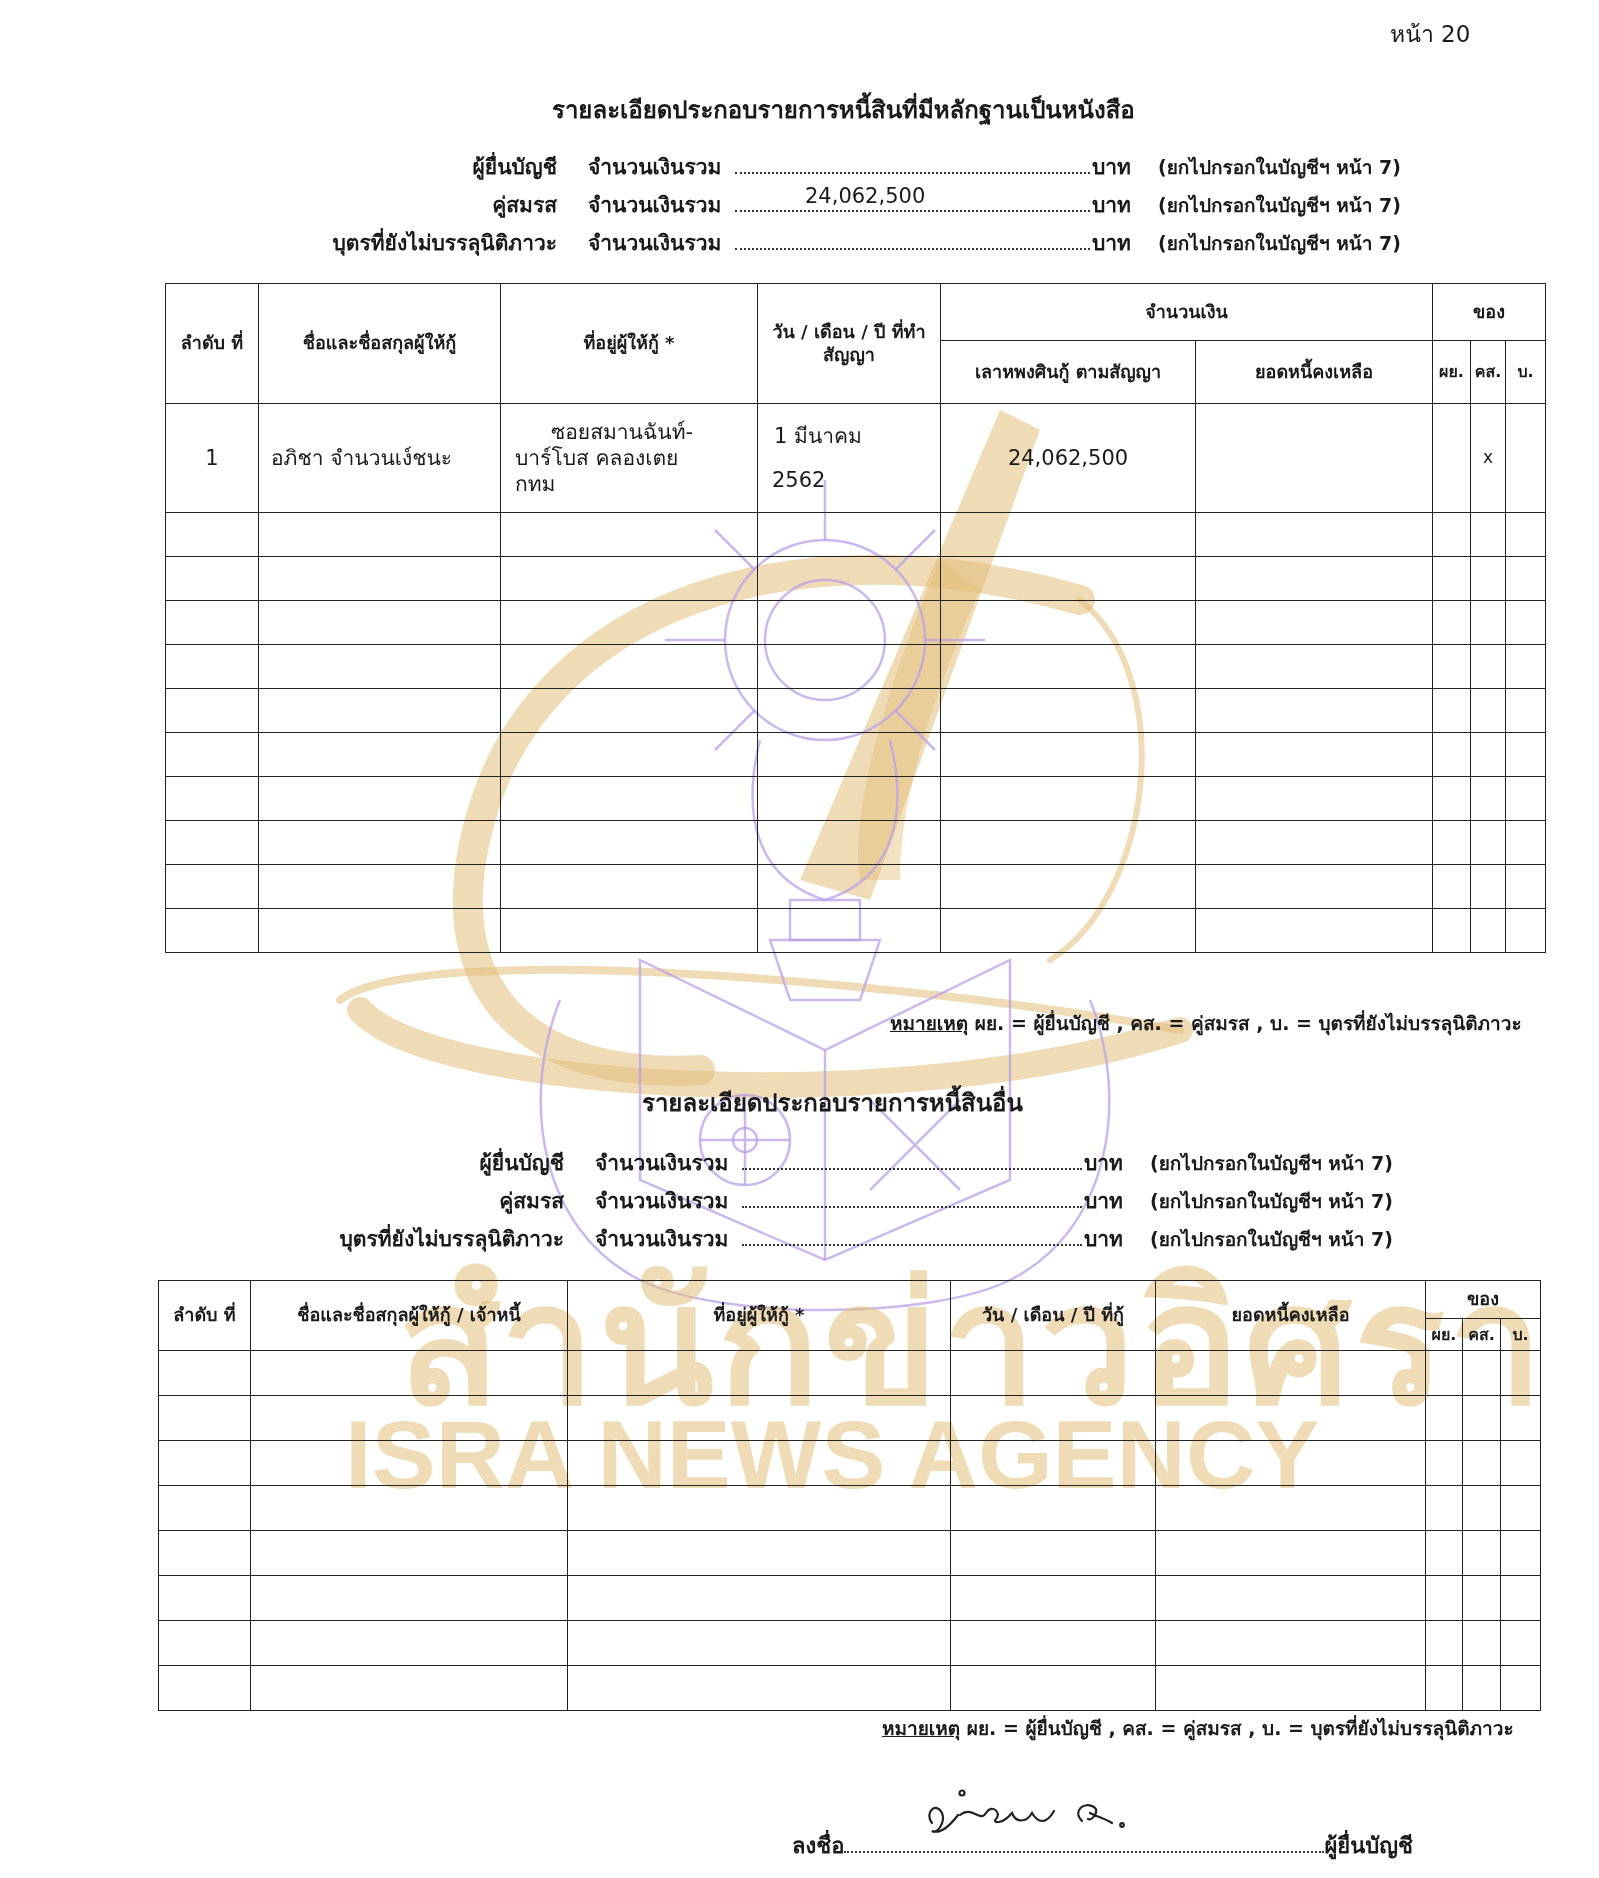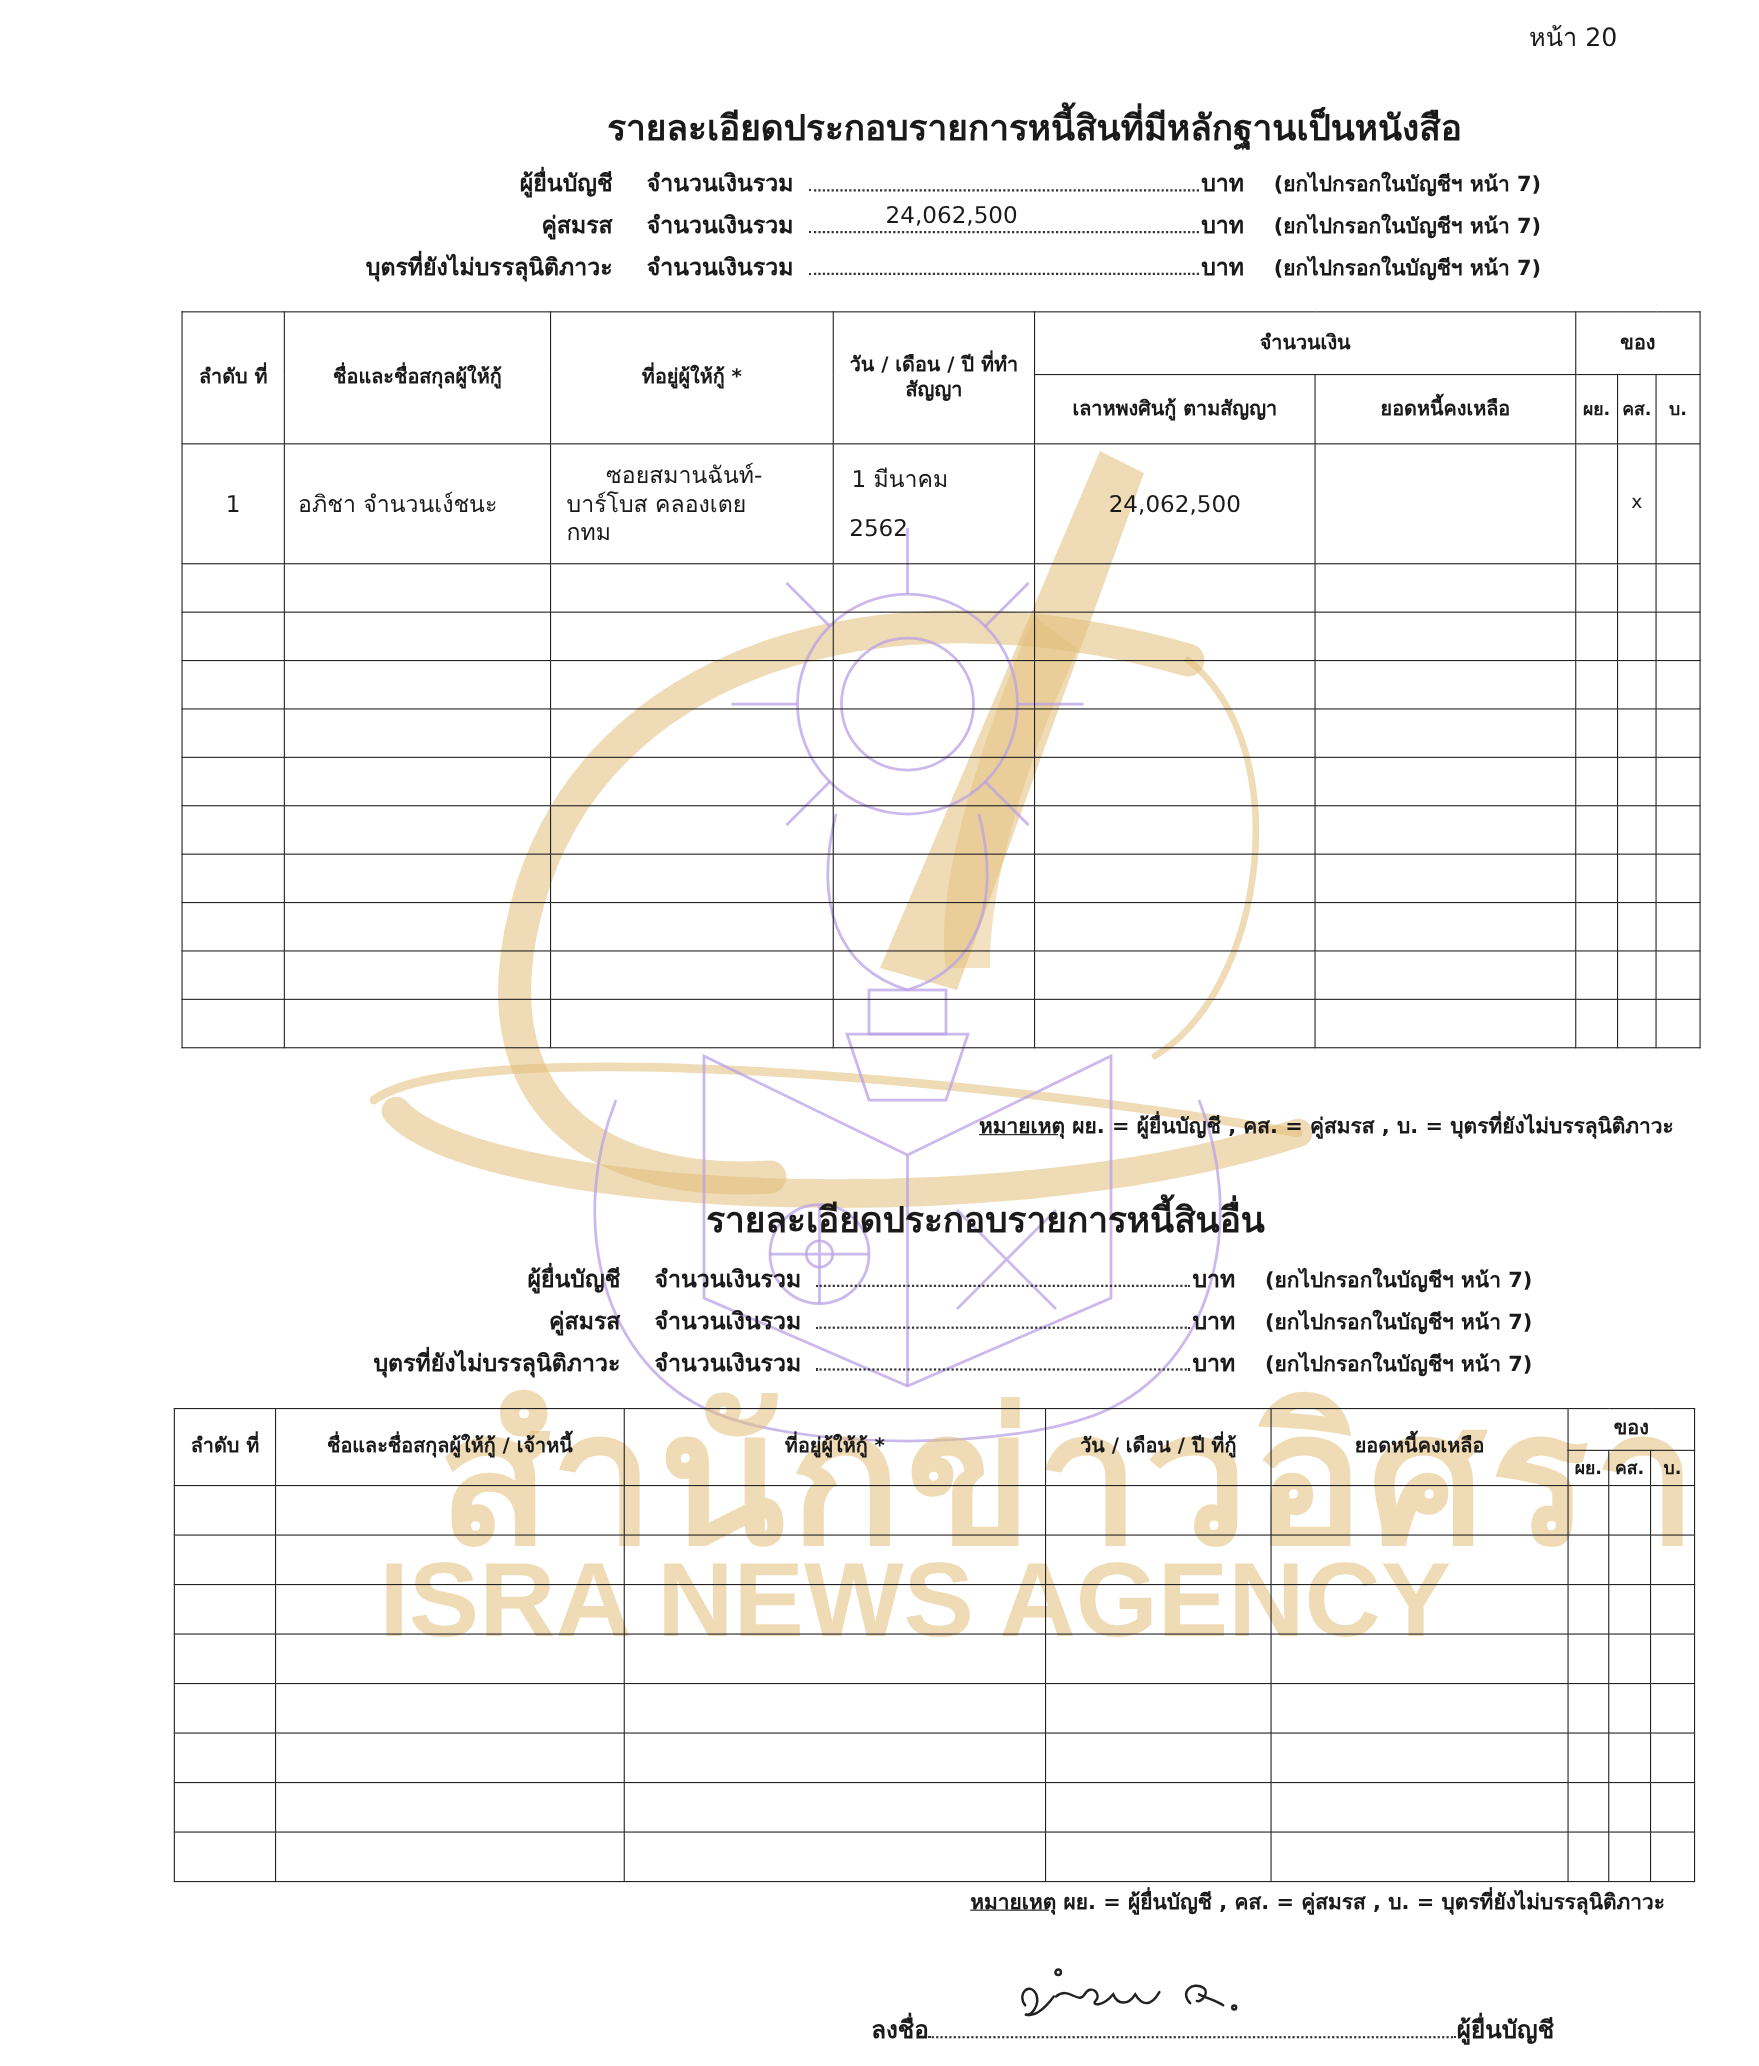--- a/index.html
+++ b/index.html
@@ -3,21 +3,21 @@
 <meta charset="utf-8">
 <style>
   html, body { margin:0; padding:0; }
   body {
     width:1599px; height:1878px; position:relative; overflow:hidden;
     background:#ffffff; color:#1a1a1a;
     font-family:"DejaVu Sans", "Liberation Sans", sans-serif;
   }
   .abs { position:absolute; }
   .page-no { left:1390px; top:16px; font-size:23px; }
-  .sec-title { font-size:32px; font-weight:bold; white-space:nowrap; }
+  .sec-title { font-size:24px; font-weight:bold; white-space:nowrap; }
   .sum-row { position:absolute; height:32px; font-size:21px; }
   .sum-row .lbl { position:absolute; right:0; text-align:right; white-space:nowrap; font-weight:bold; }
   .sum-row .k2 { position:absolute; white-space:nowrap; font-weight:bold; }
   .sum-row .dots { position:absolute; border-bottom:2px dotted #333; height:22px; }
   .sum-row .val { position:absolute; width:100%; text-align:center; top:-4px; font-size:21px; font-weight:normal; }
   .sum-row .unit { position:absolute; white-space:nowrap; font-weight:bold; }
   .sum-row .note { position:absolute; white-space:nowrap; font-size:19px; font-weight:bold; }
 
   table.grid { position:absolute; border-collapse:collapse; table-layout:fixed; }
   table.grid td, table.grid th {

